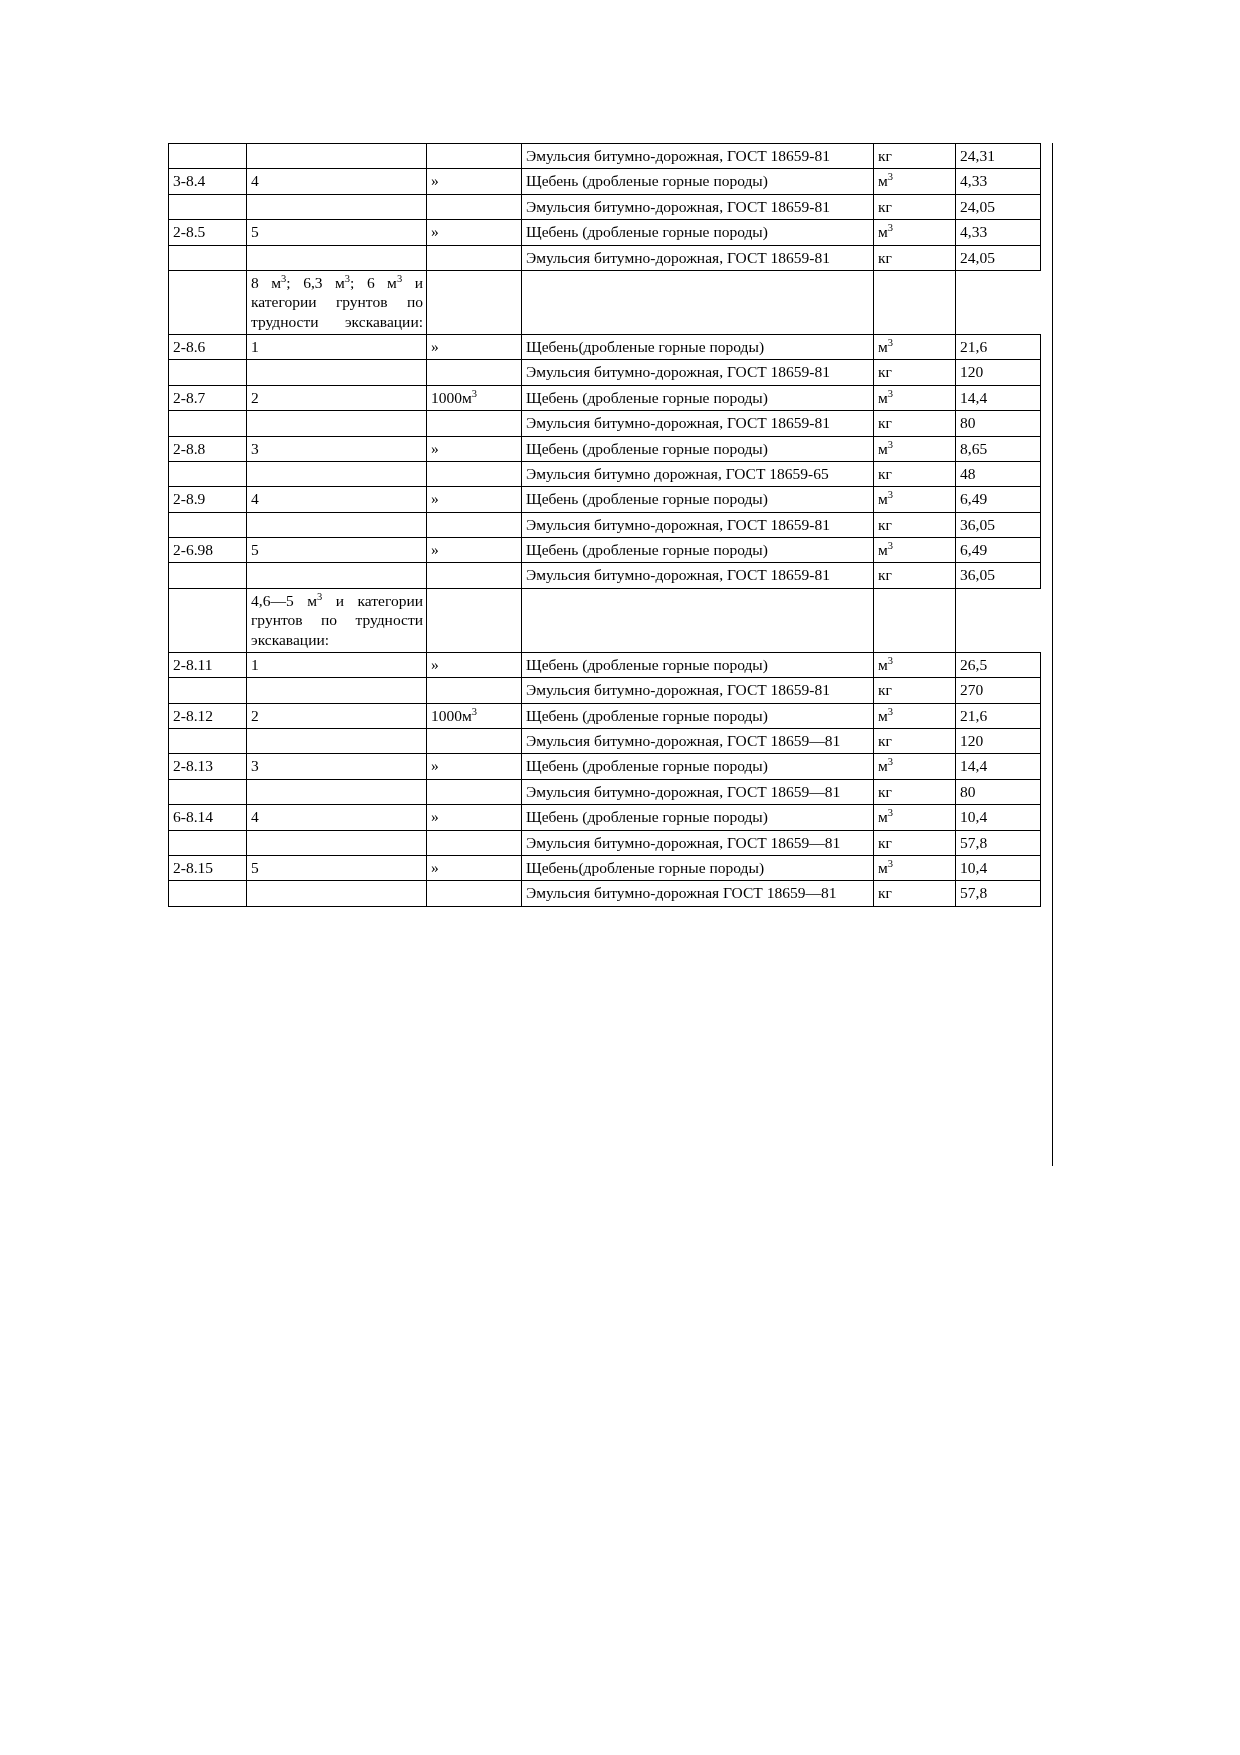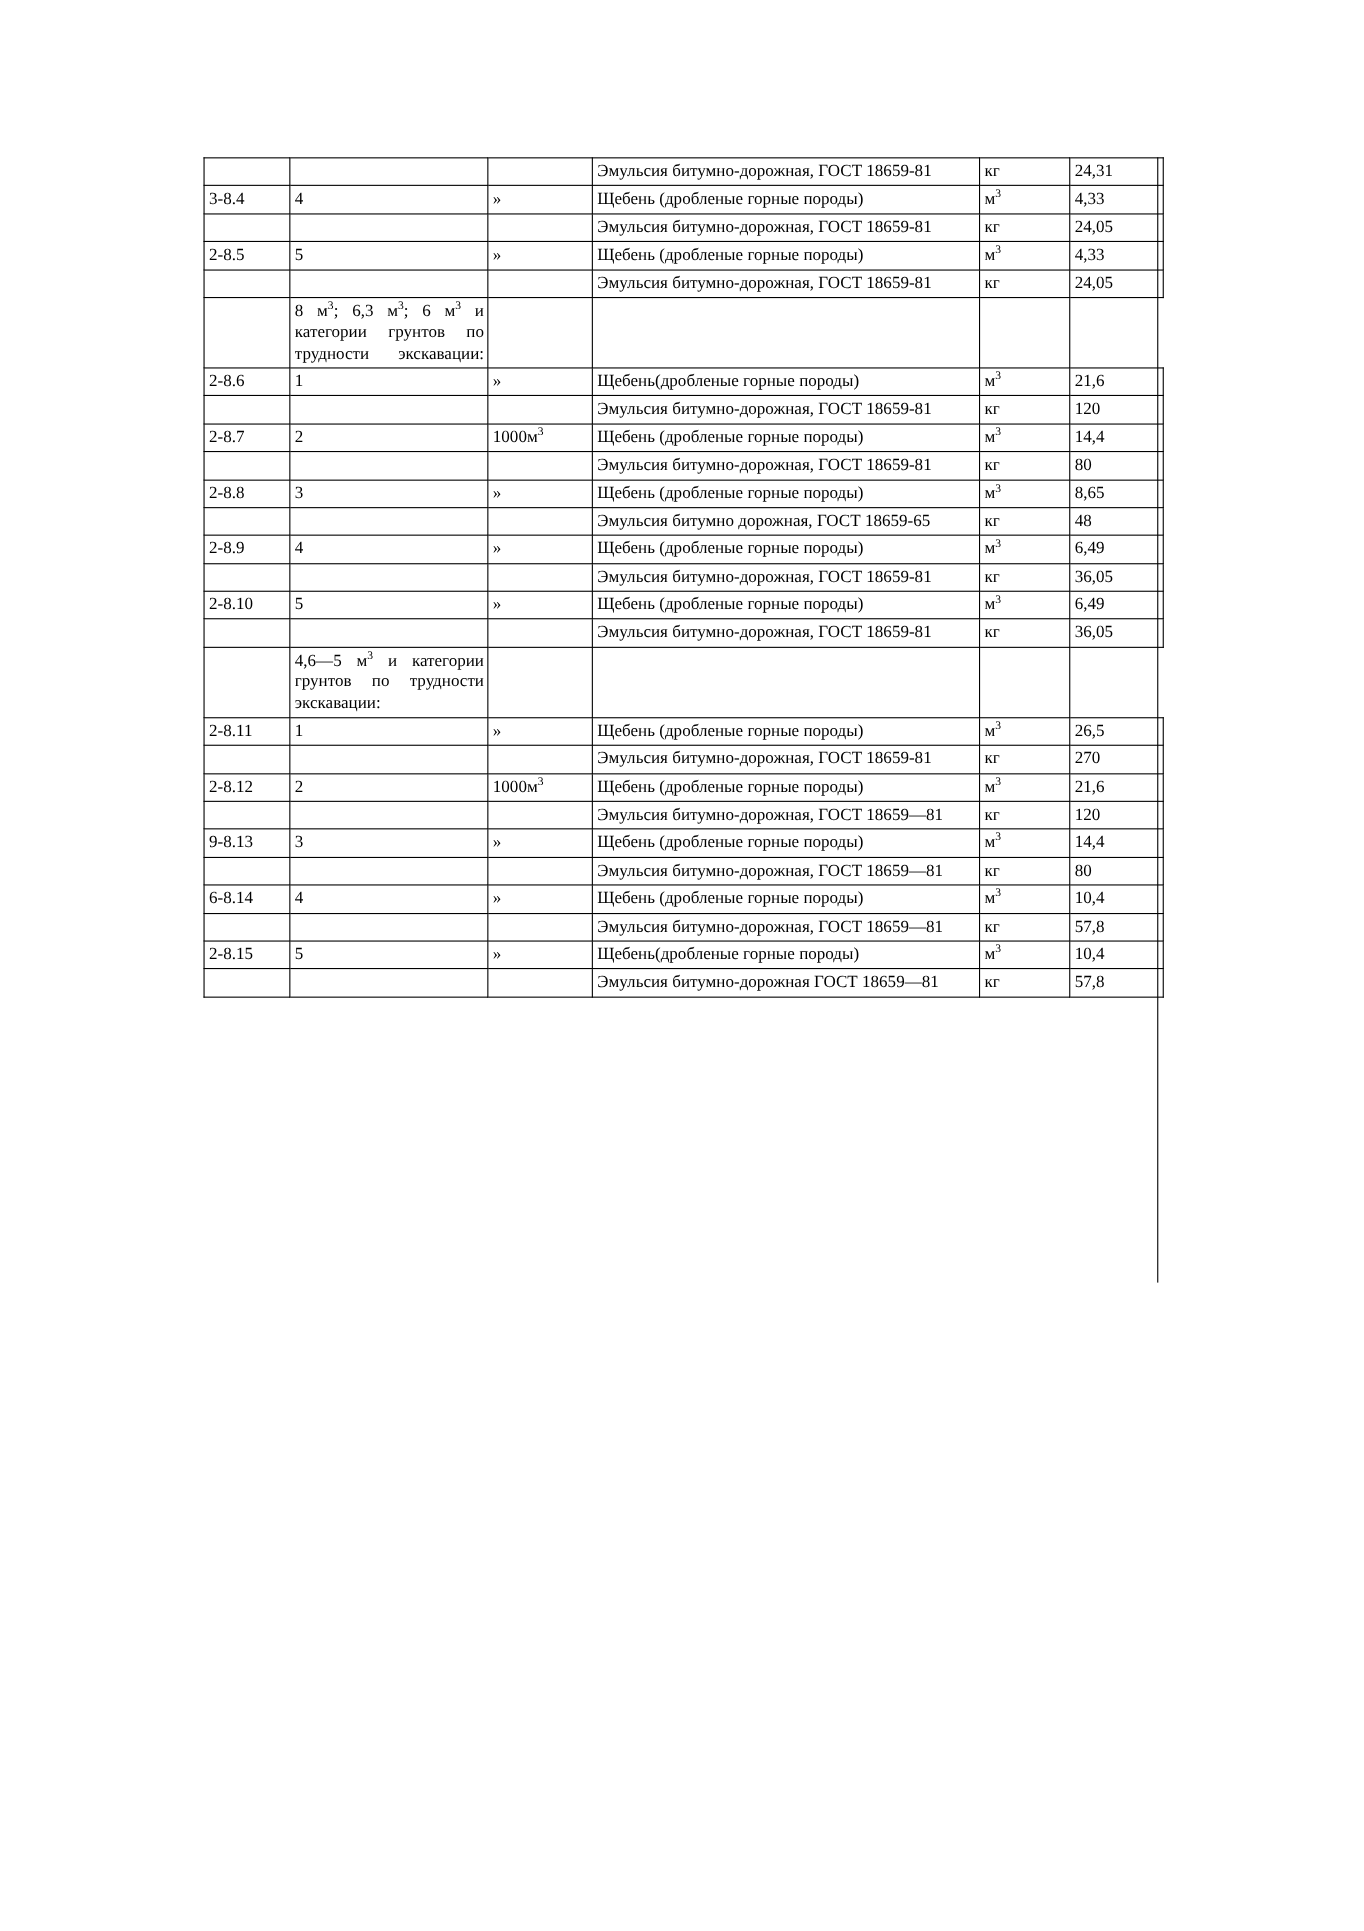--- a/index.html
+++ b/index.html
@@ -14,21 +14,21 @@
     color: #000000;
   }
   .page {
     position: relative;
     width: 1240px;
     height: 1755px;
     box-sizing: border-box;
   }
   .doc-table {
     position: absolute;
-    left: 185px;
+    left: 168px;
     top: 143px;
     width: 872px;
     border-collapse: collapse;
     table-layout: fixed;
     font-size: 15.5px;
     line-height: 1.25;
   }
   .doc-table col.c-code   { width: 78px; }
   .doc-table col.c-param  { width: 180px; }
   .doc-table col.c-unit   { width: 95px; }
@@ -199,21 +199,21 @@
       <tr>
         <td>&nbsp;</td>
         <td></td>
         <td></td>
         <td class="just-last-left">Эмульсия битумно-дорожная, ГОСТ 18659-81</td>
         <td>кг</td>
         <td>36,05</td>
       </tr>
 
       <tr>
-        <td>2-8.10</td>
+        <td>2-6.98</td>
         <td>5</td>
         <td>»</td>
         <td>Щебень (дробленые горные породы)</td>
         <td><span>м</span><sup>3</sup></td>
         <td>6,49</td>
       </tr>
       <tr>
         <td>&nbsp;</td>
         <td></td>
         <td></td>
@@ -261,21 +261,21 @@
       <tr>
         <td>&nbsp;</td>
         <td></td>
         <td></td>
         <td class="just-last-left">Эмульсия битумно-дорожная, ГОСТ 18659—81</td>
         <td>кг</td>
         <td>120</td>
       </tr>
 
       <tr>
-        <td>9-8.13</td>
+        <td>2-8.13</td>
         <td>3</td>
         <td>»</td>
         <td>Щебень (дробленые горные породы)</td>
         <td><span>м</span><sup>3</sup></td>
         <td>14,4</td>
       </tr>
       <tr>
         <td>&nbsp;</td>
         <td></td>
         <td></td>

